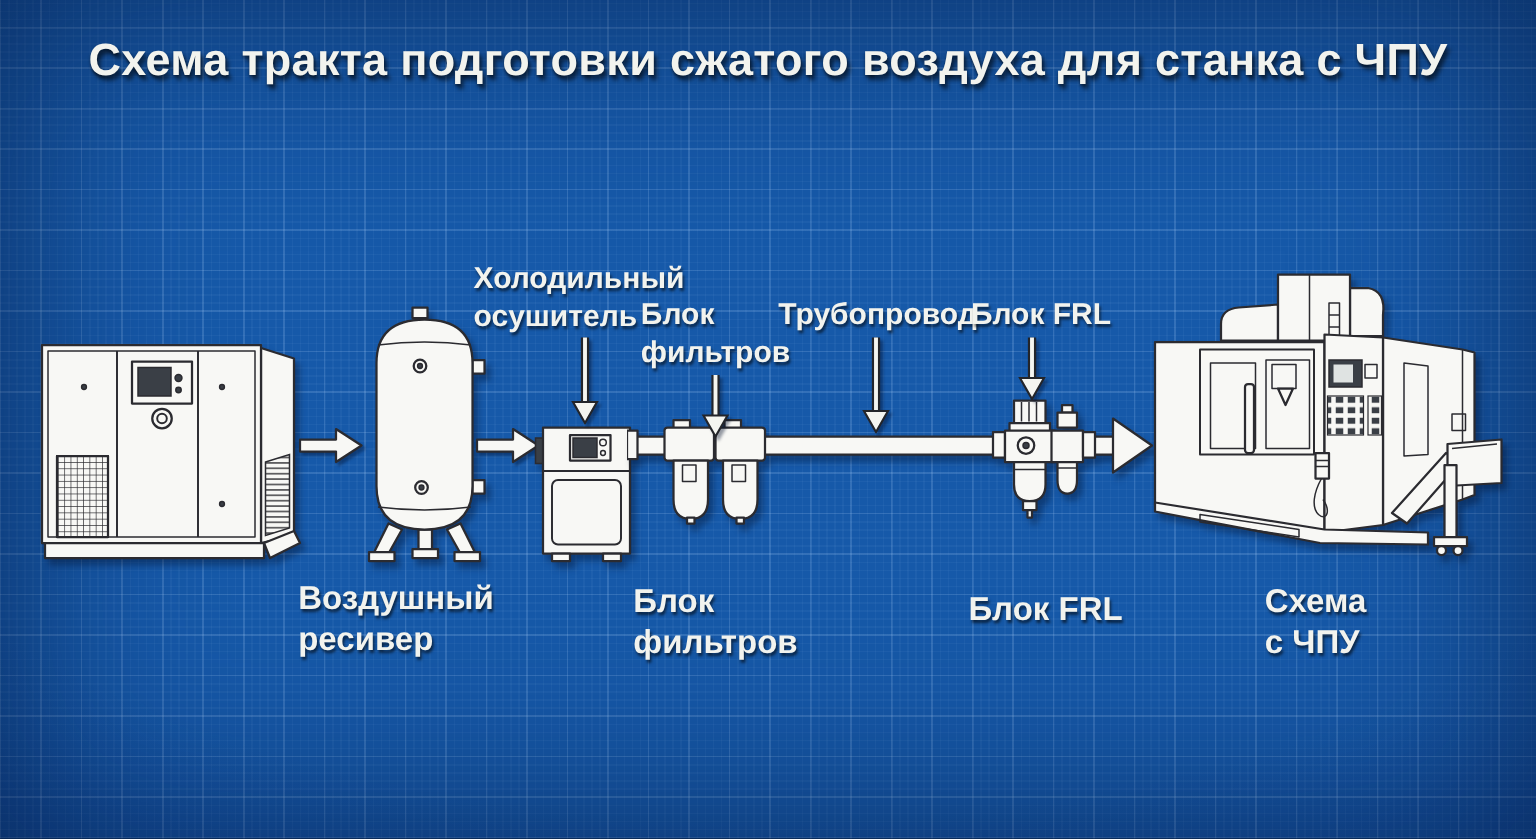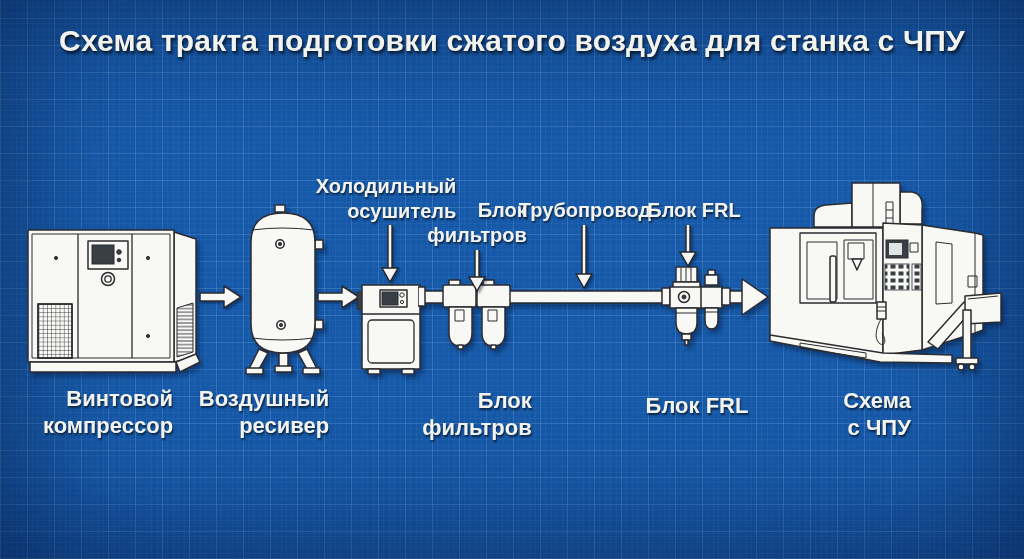--- a/index.html
+++ b/index.html
@@ -16,21 +16,21 @@
         #11499a 78%, var(--background-edge,#0d4286) 100%);
     box-shadow: inset 0 0 140px rgba(1,10,40,.58);
   }
   .title{
     position:absolute;left:0;right:0;top:24px;text-align:center;
     font-size:30px;font-weight:bold;letter-spacing:.2px;white-space:nowrap;
     color:var(--label-text,#f2f3ee);
     text-shadow:2px 3px 3px rgba(0,0,0,.55), 0 1px 2px rgba(0,0,0,.45);
   }
   .label{
-    position:absolute;transform:translateX(-50%);text-align:right;
+    position:absolute;transform:translateX(-50%);text-align:left;
     font-weight:bold;color:var(--label-text,#f2f3ee);white-space:pre-line;
     text-shadow:1px 2px 2px rgba(0,0,0,.6);
   }
   .label.bottom{font-size:22px;line-height:27px;}
   .label.callout{font-size:20px;line-height:25px;}
   .machine{position:absolute;filter:drop-shadow(3px 4px 2px rgba(0,12,40,.38));}
   .arrow{position:absolute;filter:drop-shadow(2px 2px 1px rgba(0,12,40,.4));}
   .f{fill:var(--machine-fill,#f8f8f5);stroke:var(--machine-outline,#2b2b30);stroke-width:1.5;stroke-linejoin:round;}
   .s{fill:none;stroke:var(--machine-outline,#2b2b30);stroke-width:1.3;stroke-linejoin:round;}
   .thin{stroke-width:1;}
@@ -231,22 +231,20 @@
     <polygon points="5,29 21,29 13,43" fill="#f4f5f0" stroke="#23252a" stroke-width="1.4"></polygon>
   </svg>
 
   <div class="label callout" style="left:386px;top:174px">Холодильный
 осушитель</div>
   <div class="label callout" style="left:477px;top:198px">Блок
 фильтров</div>
   <div class="label callout" style="left:585px;top:198px">Трубопровод</div>
   <div class="label callout" style="left:694px;top:198px">Блок FRL</div>
 
-  <div class="label bottom" style="left:108px;top:385px">Винтовой
-компрессор</div>
   <div class="label bottom" style="left:264px;top:385px">Воздушный
 ресивер</div>
   <div class="label bottom" style="left:477px;top:387px">Блок
 фильтров</div>
   <div class="label bottom" style="left:697px;top:392px">Блок FRL</div>
   <div class="label bottom" style="left:877px;top:387px">Схема
 с ЧПУ</div>
 
 </div>
 

